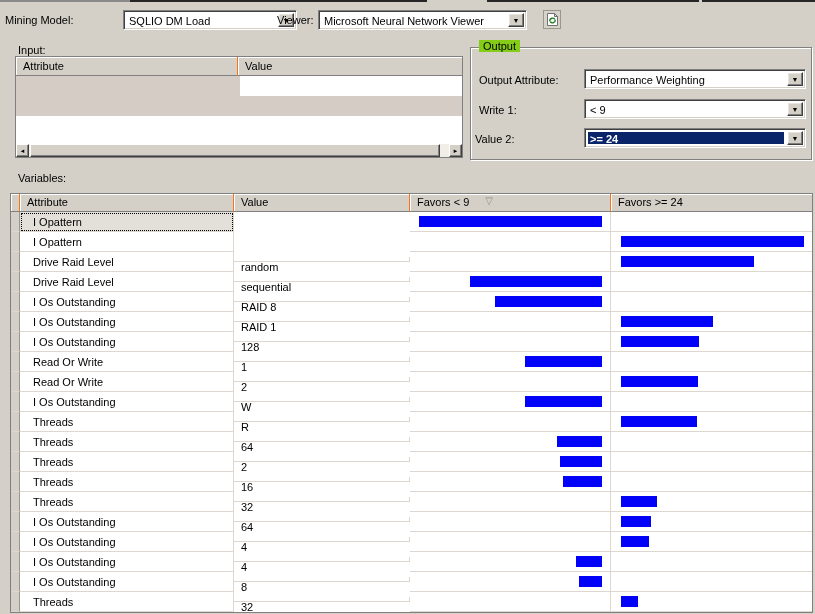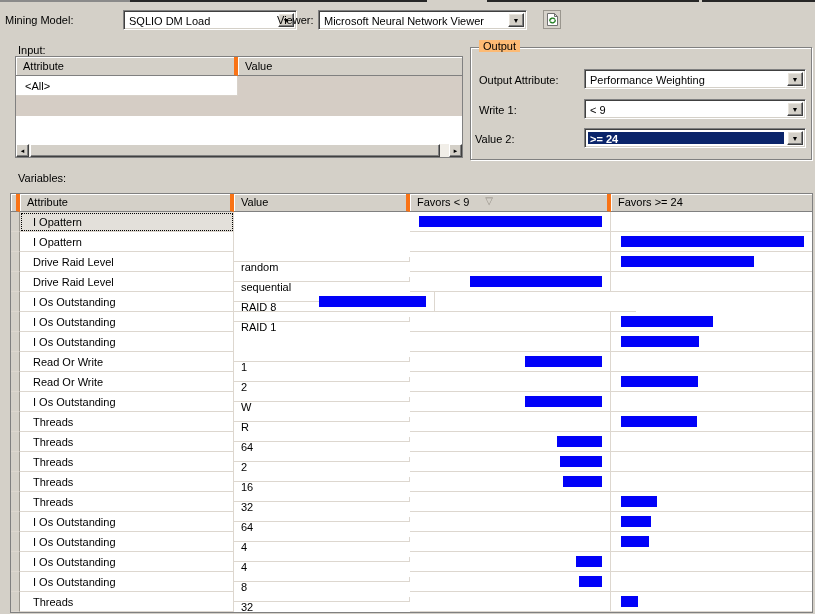--- a/index.html
+++ b/index.html
@@ -25,27 +25,27 @@
     border:1px solid; border-color:#fff #404040 #404040 #fff;
     box-shadow: inset -1px -1px 0 #808080, inset 1px 1px 0 #e8e4dc;
     display:flex; align-items:center; justify-content:center; font-size:7px; color:#000; }
 
   .refresh-btn { position:absolute; left:543px; top:10px; width:18px; height:19px;
     background:#d7d3cb; border:1px solid #9a968e; display:flex; align-items:center; justify-content:center; }
 
   
   .groupbox { position:absolute; left:470px; top:47px; width:342px; height:113px;
     border:1px solid #808080; box-shadow: inset 1px 1px 0 #fff, 1px 1px 0 #fff; }
-  .groupbox-title { position:absolute; top:-8px; left:8px; background:#fdba74; padding:0 4px; }
+  .groupbox-title { position:absolute; top:-8px; left:8px; background:#84cc16; padding:0 4px; }
 
   
   .itable { position:absolute; left:15px; top:56px; width:448px; height:102px;
     border:1px solid #808080; background:#fff; overflow:hidden; }
   .ihead { display:flex; height:19px; }
-  .hcell { background:#d4d0c8; border-right:4px solid #f97316; border-bottom:1px solid #808080;
+  .hcell { background:#d4d0c8; border-right:1px solid #f97316; border-bottom:1px solid #808080;
     box-shadow: inset 1px 1px 0 #fff; padding:3px 0 0 7px; height:19px; }
   .ih-attr { width:222px; } .ih-val { width:224px; border-right:none; }
   .irow1 { display:flex; height:20px; }
   .irow1 .ia { width:222px; background:#fff; border-right:1px solid #d8d2ca; border-bottom:1px solid #d8d2ca; padding:4px 0 0 9px; }
   .irow1 .iv { width:224px; background:#d5cdc5; }
   .irow2 { height:20px; background:#d5cdc5; }
   .hscroll { position:absolute; left:0; right:0; bottom:0; height:13px; background:#f1eee8; }
   .sb-btn { position:absolute; top:0; width:13px; height:13px; background:#d4d0c8;
     border:1px solid; border-color:#fff #404040 #404040 #fff; box-shadow: inset -1px -1px 0 #808080;
     display:flex; align-items:center; justify-content:center; font-size:6px; }
@@ -100,21 +100,20 @@
   </svg>
 </div>
 
 <span class="lbl" style="left:18px; top:44px;">Input:</span>
 <div class="itable">
   <div class="ihead">
     <div class="hcell ih-attr">Attribute</div>
     <div class="hcell ih-val">Value</div>
   </div>
   <div class="irow1">
-    <div class="ia">&lt;All&gt;</div>
     <div class="iv"></div>
   </div>
   <div class="irow2"></div>
   <div class="hscroll">
     <div class="sb-btn sb-left">◄</div>
     <div class="sb-thumb"></div>
     <div class="sb-btn sb-right">►</div>
   </div>
 </div>
 
@@ -182,20 +181,21 @@
         <div class="c-attr">Drive Raid Level</div>
         <div class="c-val">RAID 1</div>
         <div class="c-f1">
           <div class="bar" style="width: 132px; background: rgb(2, 2, 248);"></div>
         </div>
         <div class="c-f2"></div>
       </div>
       <div class="vrow">
         <div class="c-gut"></div>
         <div class="c-attr">I Os Outstanding</div>
+        <div class="c-val">128</div>
         <div class="c-f1">
           <div class="bar" style="width: 107px; background: rgb(2, 2, 248);"></div>
         </div>
         <div class="c-f2"></div>
       </div>
       <div class="vrow">
         <div class="c-gut"></div>
         <div class="c-attr">I Os Outstanding</div>
         <div class="c-val">1</div>
         <div class="c-f1"></div>

